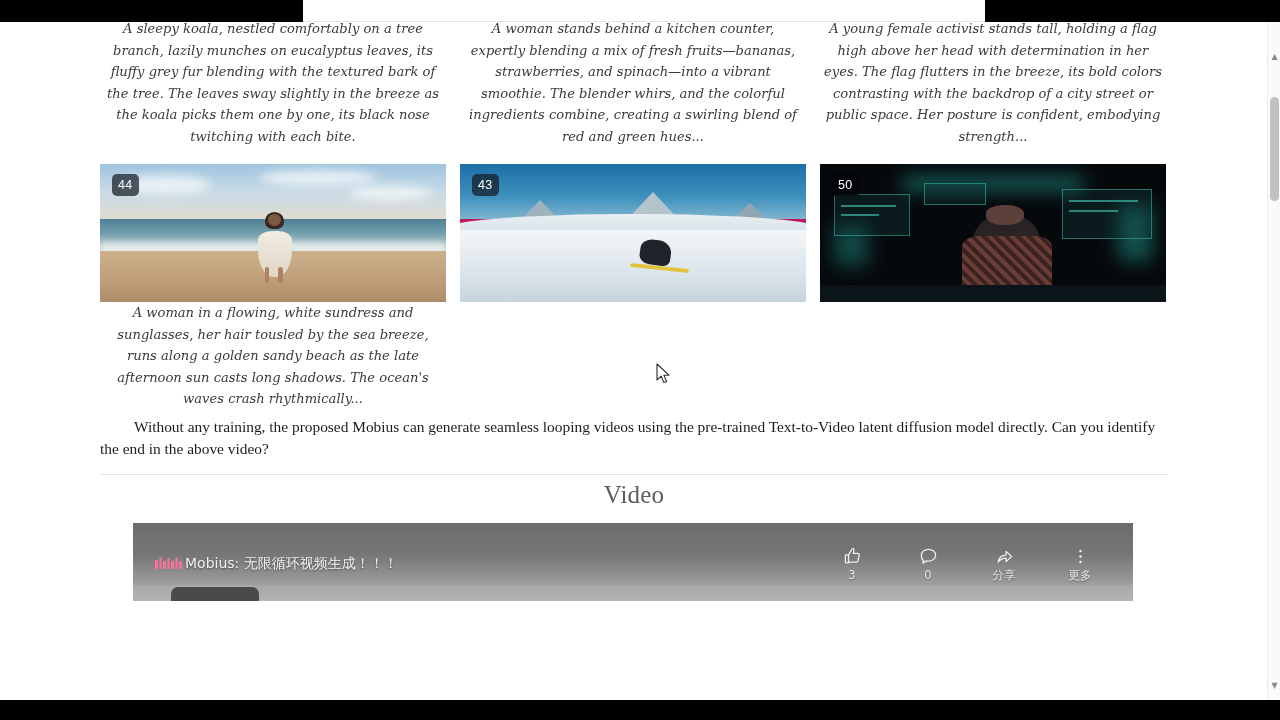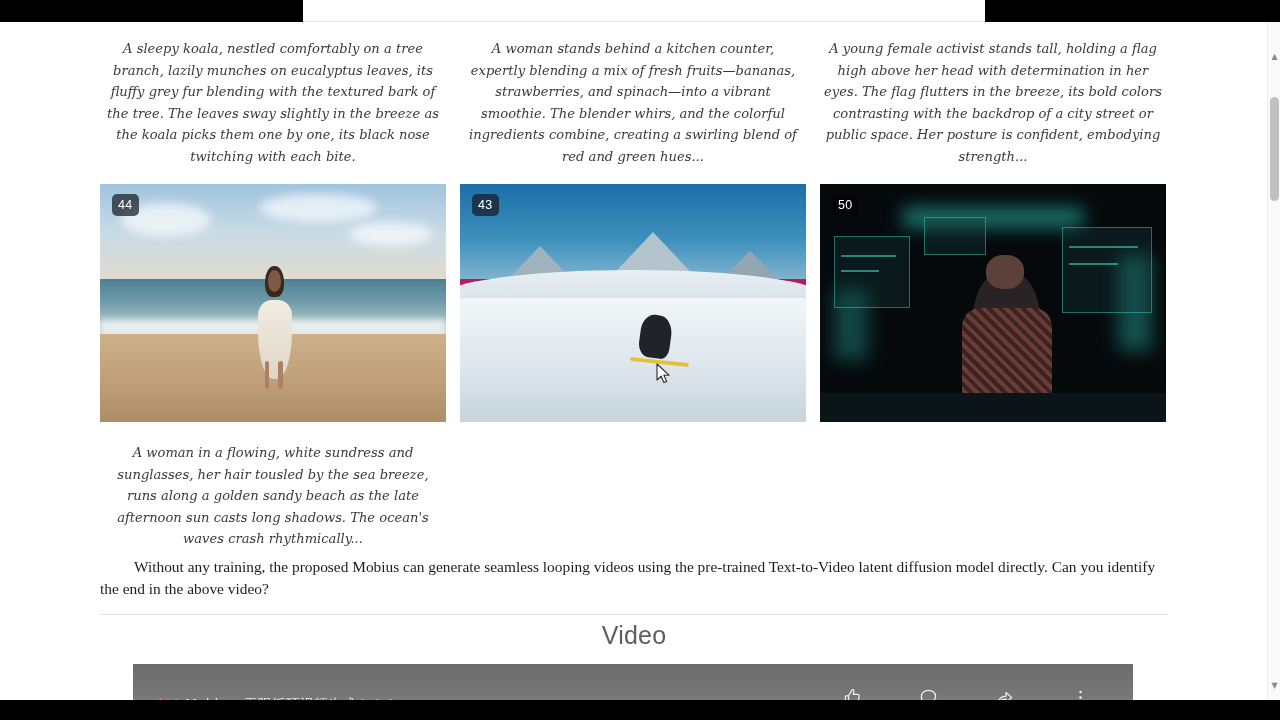--- a/index.html
+++ b/index.html
@@ -62,21 +62,21 @@
   .grid-row {
     display: flex;
     gap: 14px;
     width: 1068px;
   }
   .cell { width: 346px; }
 
   .thumb {
     position: relative;
     width: 346px;
-    height: 238px;
+    height: 138px;
     overflow: hidden;
     background: #be185d;
   }
   .thumb.clipped-top {
     height: 18px;
   }
   .badge {
     position: absolute;
     left: 12px; top: 10px;
     min-width: 26px;
@@ -91,21 +91,21 @@
     text-align: center;
     font-weight: 500;
     letter-spacing: 0.3px;
   }
   .badge.dark-flat {
     background: rgba(5,5,8,0.85);
     border-radius: 2px;
   }
 
   .caption {
-    margin: 20px 0 0 0;
+    margin: 0 0 0 0;
     font-family: "DejaVu Serif", "Liberation Serif", serif;
     font-style: italic;
     font-size: 13.1px;
     line-height: 21.5px;
     color: #3a3a3a;
     text-align: center;
     padding: 0 4px;
   }
 
   
@@ -176,21 +176,21 @@
 
   
   .divider {
     margin: 14px 0 0 0;
     height: 1px;
     background: #e3e3e3;
     width: 1068px;
   }
   .section-title {
     margin: 6px 0 0 0;
-    font-family: Liberation Sans, sans-serif;
+    font-family: Liberation Serif, serif;
     font-weight: 300;
     font-size: 25px;
     color: #5e5e5e;
     text-align: center;
     letter-spacing: .2px;
   }
 
   
   .player-wrap {
     margin: 14px 0 0 0;

